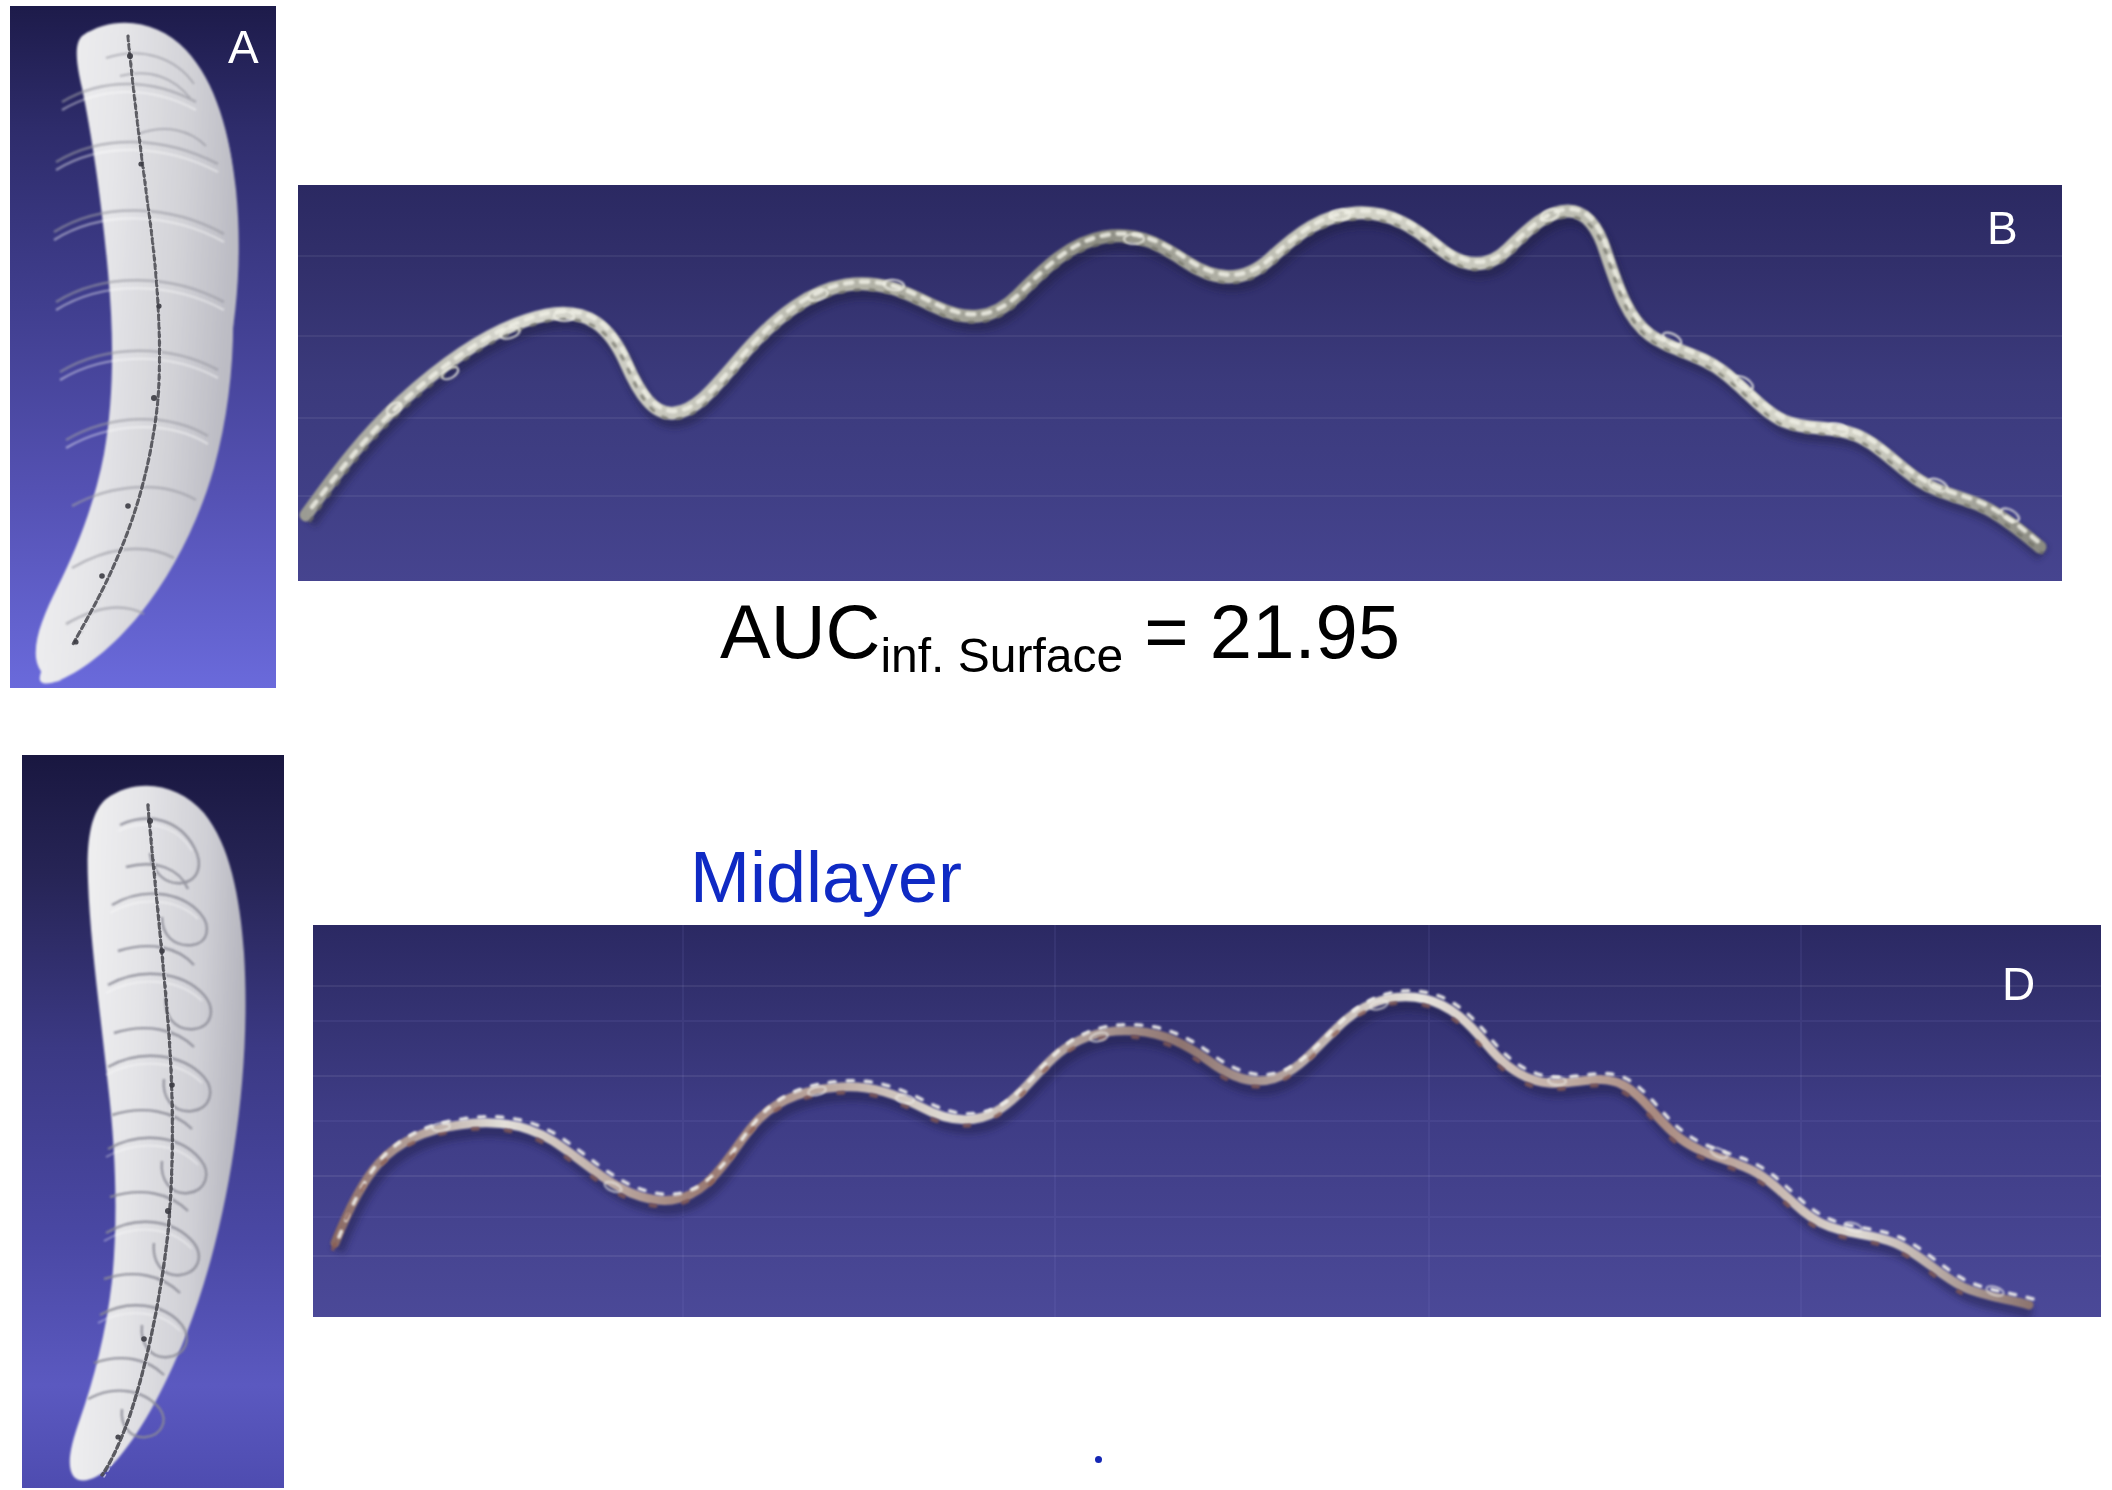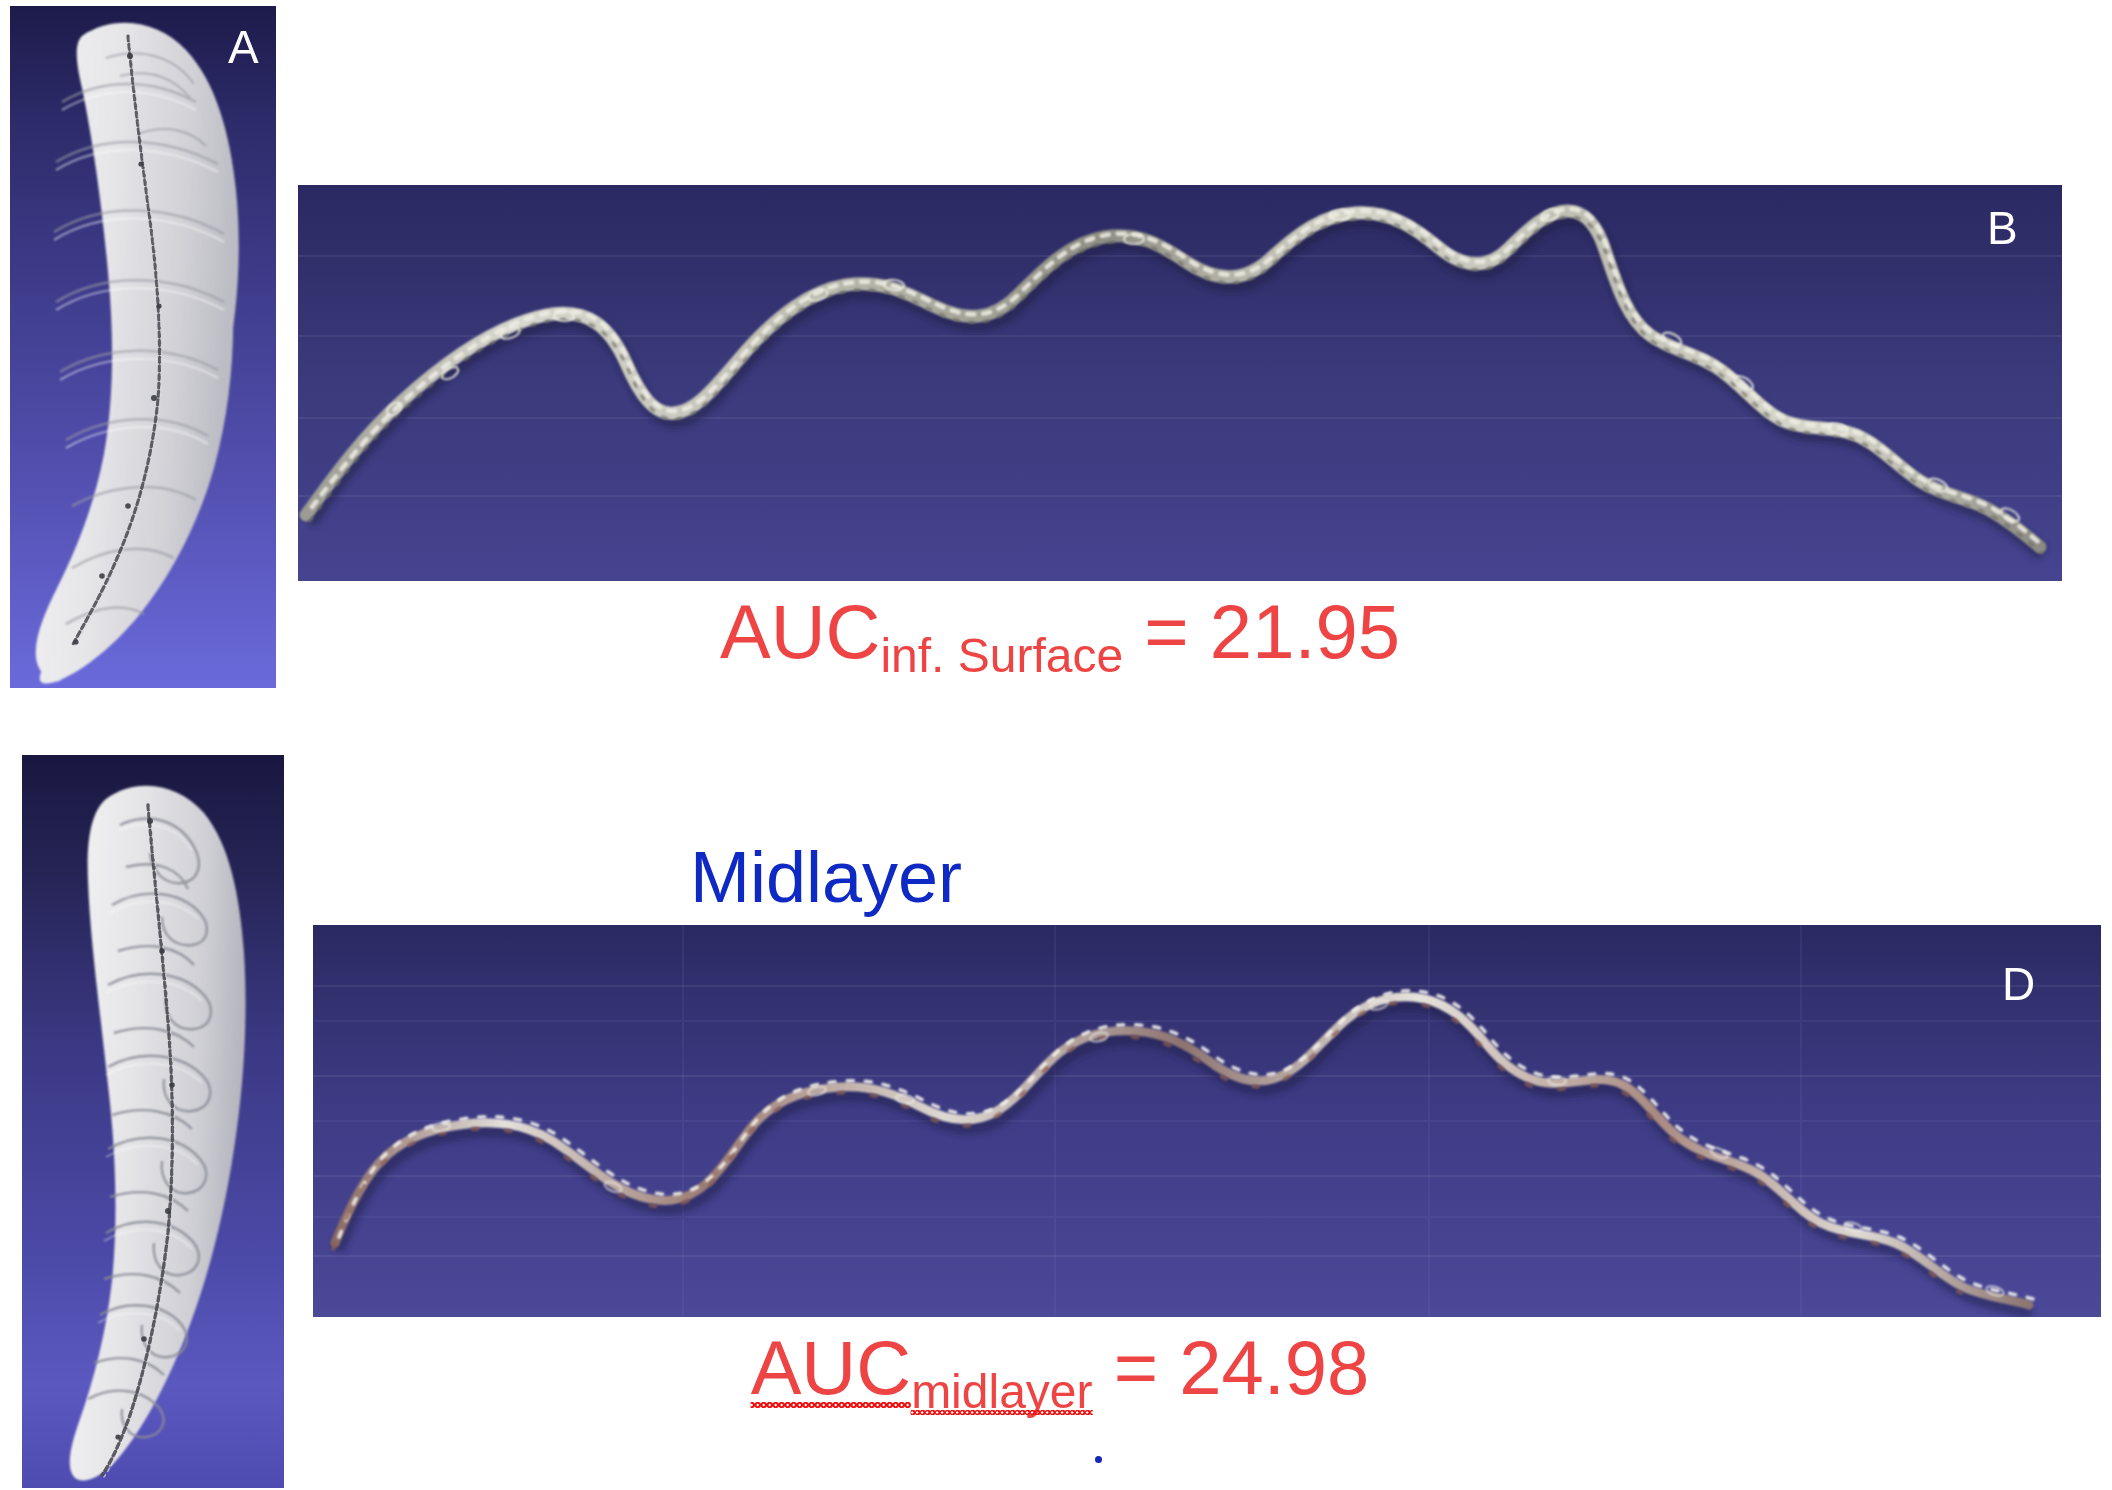--- a/index.html
+++ b/index.html
@@ -90,21 +90,21 @@
   #title-midlayer {
     left: 826px;
     top: 841px;
     font-size: 72px;
     transform: translateX(-50%);
   }
 
   .auc-line {
     position: absolute;
     white-space: nowrap;
-    color: #ef4444;
+    color: #000000;
     font-family: "Liberation Sans", sans-serif;
     font-size: 76px;
     line-height: 1;
   }
   #auc-inf {
     left: 1060px;
     top: 594px;
     transform: translateX(-50%);
   }
   #auc-mid {
@@ -691,18 +691,15 @@
     <span class="panel-letter" id="letter-d" style="left:1689px; top:36px;">D</span>
   </div>
 
 
   <div class="blue-text" id="title-midlayer">Midlayer</div>
 
   <div class="auc-line" id="auc-inf">
     <span class="auc-base">AUC</span><span class="auc-sub">inf. Surface</span><span class="auc-eq">&nbsp;</span><span class="auc-eq">=</span><span class="auc-eq">&nbsp;</span><span class="auc-eq">21.95</span>
   </div>
 
-  <div class="auc-line" id="auc-mid">
-    <span class="auc-base squiggle">AUC</span><span class="auc-sub squiggle squiggle-sub">midlayer</span><span class="auc-eq">&nbsp;</span><span class="auc-eq">=</span><span class="auc-eq">&nbsp;</span><span class="auc-eq">24.98</span>
-  </div>
   <div class="sub-dot"></div>
 
 </div>
 
 </body></html>

